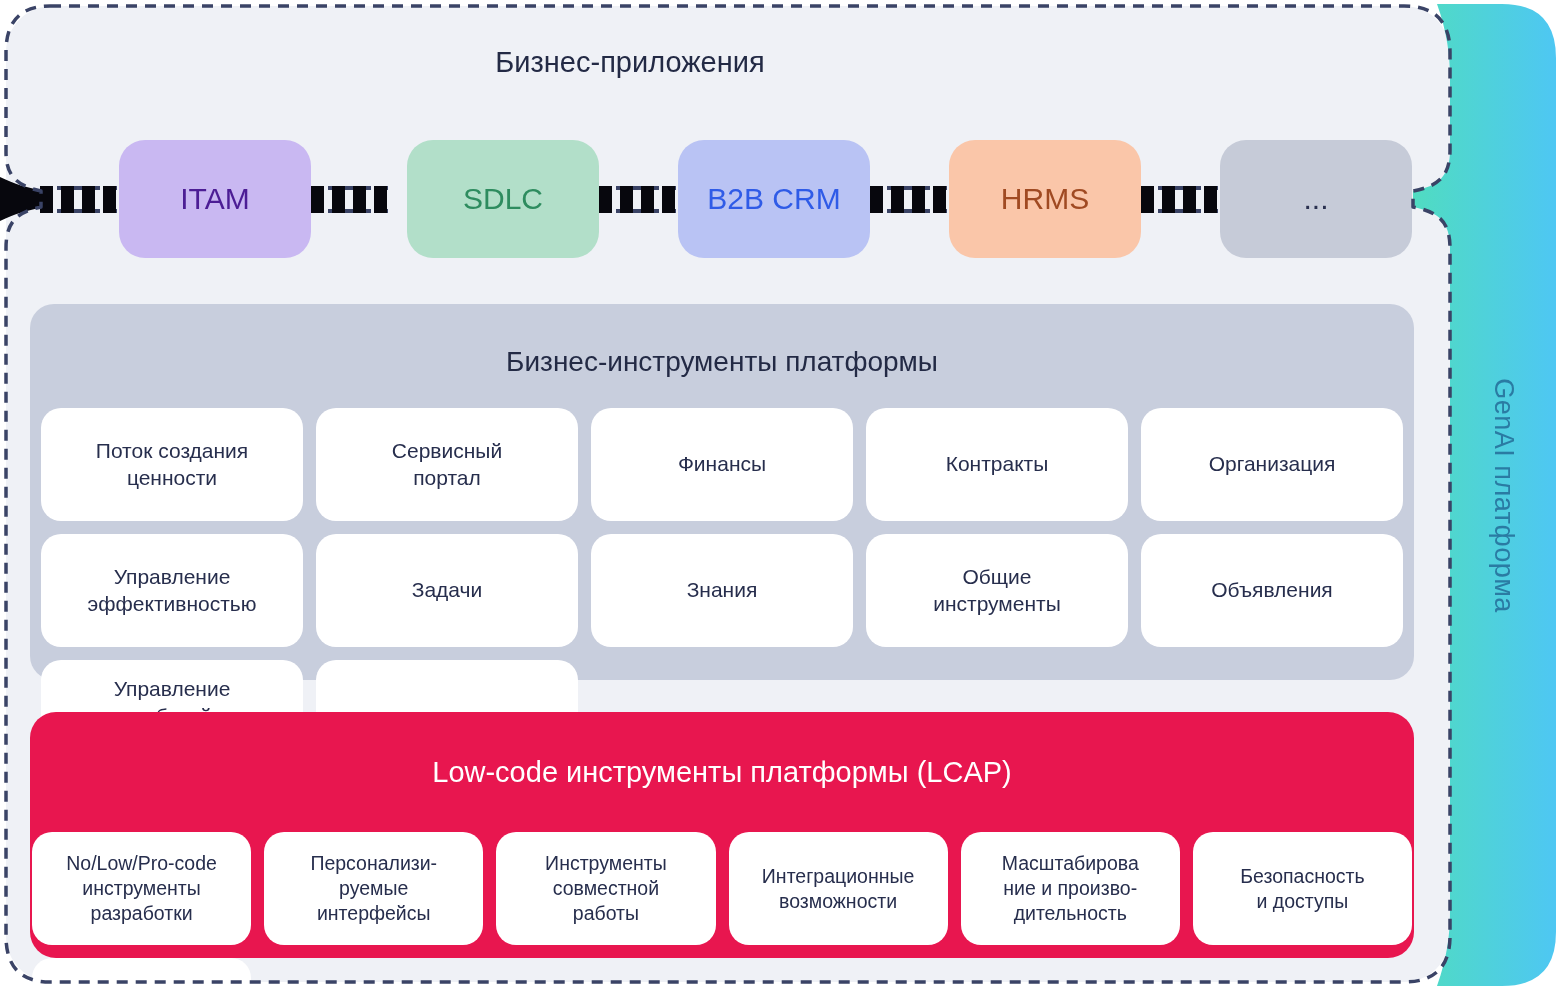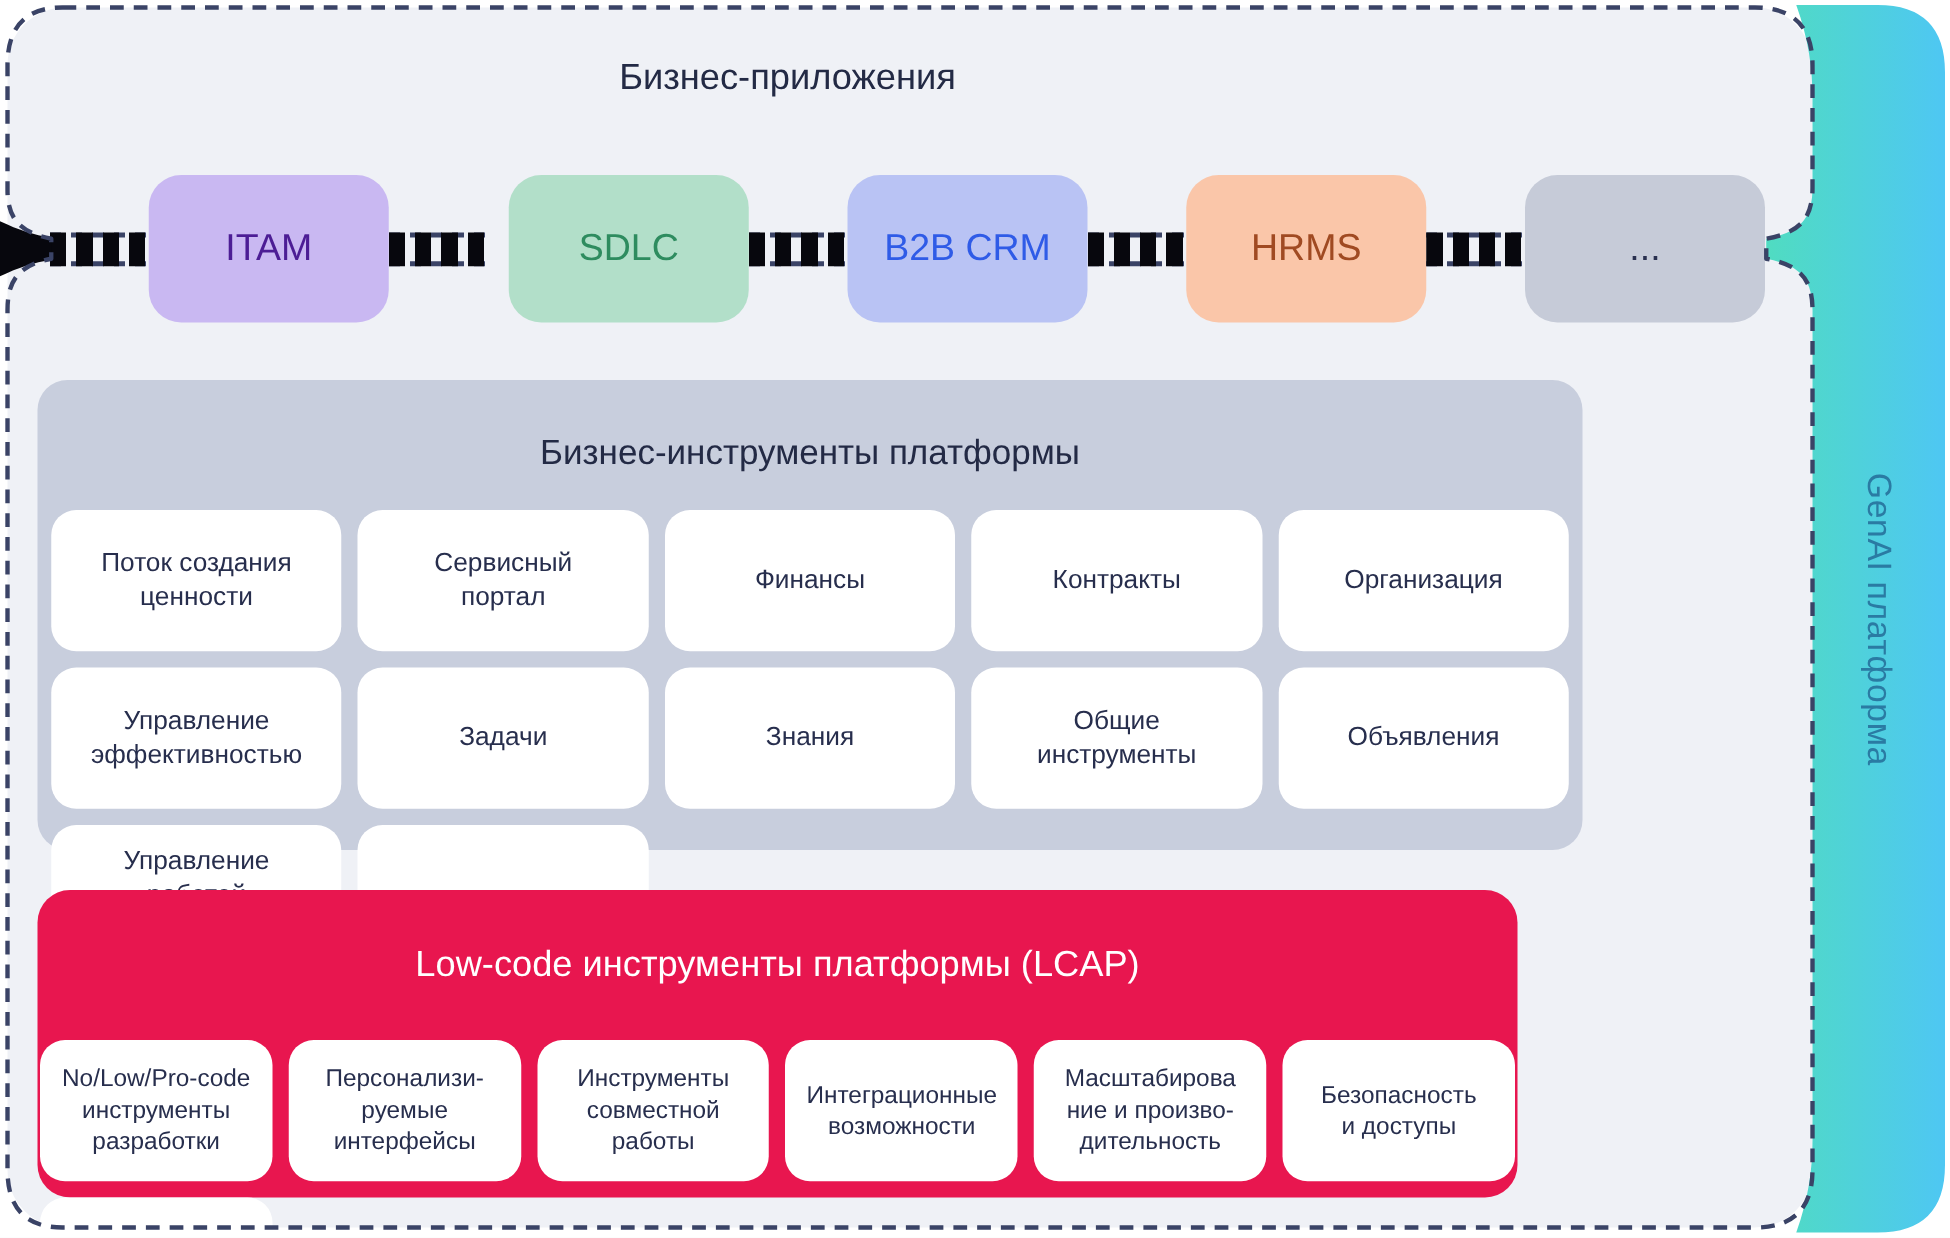--- a/index.html
+++ b/index.html
@@ -30,30 +30,30 @@
   .link{flex:1 1 auto;height:27px;align-self:center;
         background-image:
           repeating-linear-gradient(90deg,var(--connector) 0 13px,transparent 13px 21px),
           repeating-linear-gradient(90deg,var(--border) 0 9px,transparent 9px 17px),
           repeating-linear-gradient(90deg,var(--border) 0 9px,transparent 9px 17px);
         background-size:100% 100%,100% 4px,100% 4px;
         background-position:0 0,0 0,0 100%;
         background-repeat:no-repeat;}
 
   
-  .tools{position:absolute;left:24px;top:298px;width:1236px;height:376px;
+  .tools{position:absolute;left:24px;top:298px;width:1384px;height:376px;
          background:var(--tools-bg);border-radius:24px;box-sizing:border-box;padding:40px 11px 0;}
   .tools-title{text-align:center;font-size:28px;font-weight:500;color:#232A45;line-height:36px;}
   .tools-grid{margin-top:28px;display:grid;grid-template-columns:repeat(5,1fr);gap:13px;}
 
   .card{height:113px;background:#ffffff;border-radius:20px;display:flex;align-items:center;justify-content:center;
         text-align:center;font-size:21px;color:var(--card-text);white-space:pre-line;line-height:1.28;}
 
   
-  .lcap{position:absolute;left:24px;top:706px;width:1184px;height:246px;
+  .lcap{position:absolute;left:24px;top:706px;width:1384px;height:246px;
         background:var(--lcap-bg);border-radius:26px;box-sizing:border-box;padding:42px 2px 0;}
   .lcap-title{text-align:center;font-size:29px;font-weight:500;color:#ffffff;line-height:36px;}
   .lcap-grid{margin-top:42px;display:grid;grid-template-columns:repeat(6,1fr);gap:13px;}
   .lcap .card{font-size:19.5px;}
 </style>
 </head>
 <body>
 
 <div class="stage">
 

